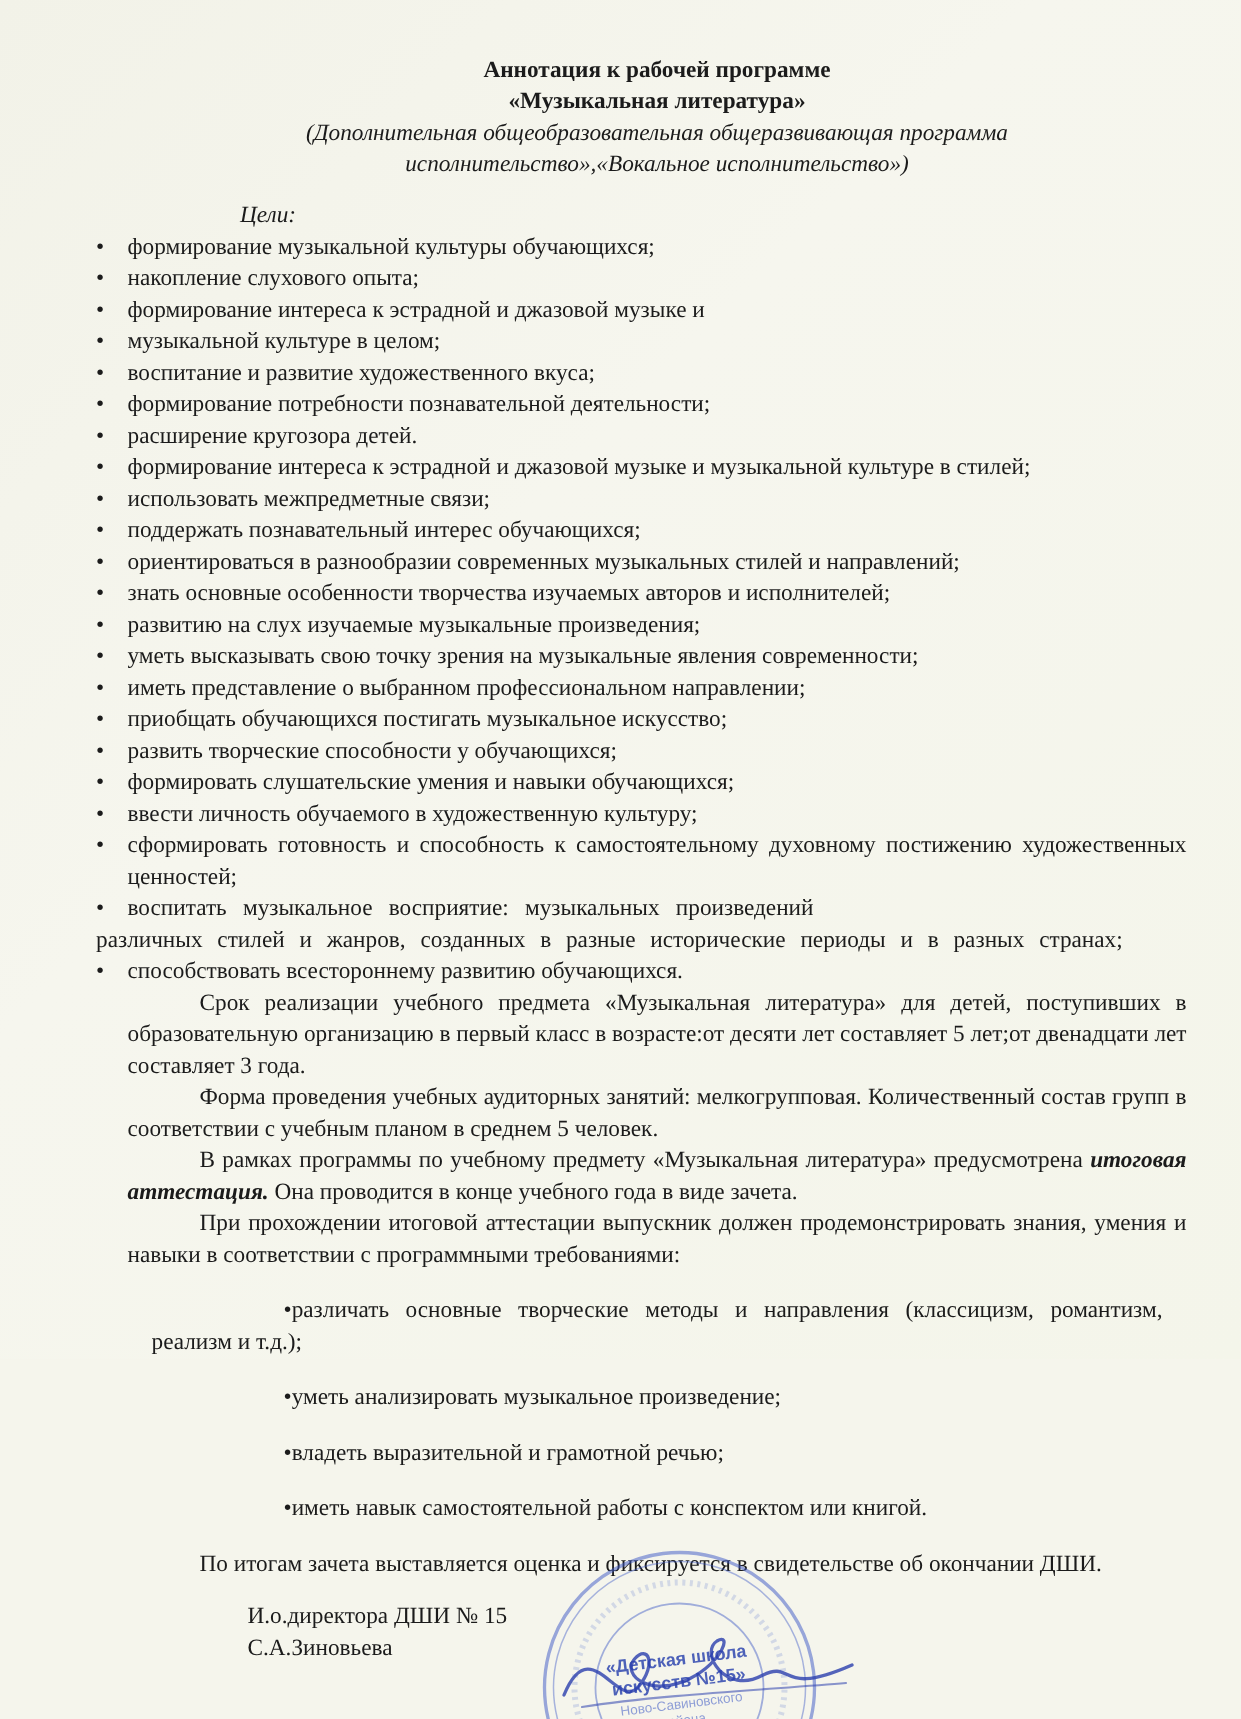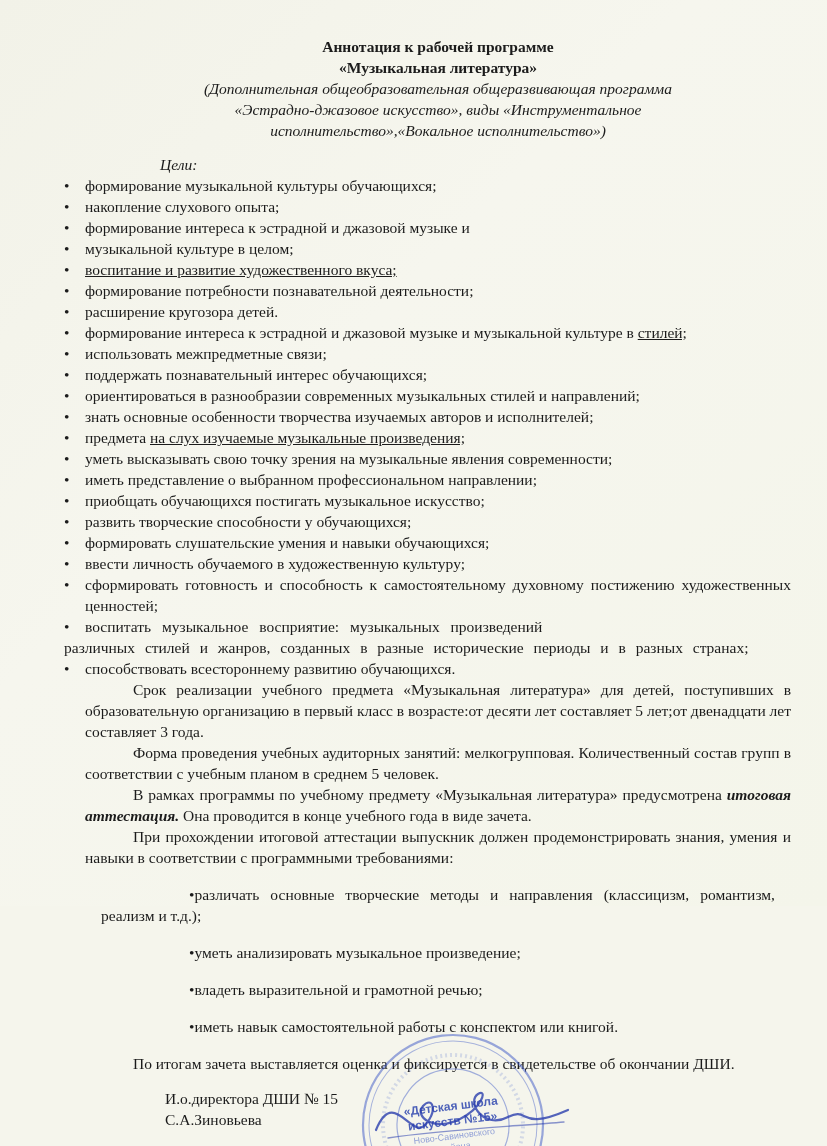--- a/index.html
+++ b/index.html
@@ -39,21 +39,21 @@
   }
   ul.bullet-list li {
     position: relative;
   }
   ul.bullet-list li::before {
     content: "\2022";
     position: absolute;
     left: -21px;
     top: 0;
   }
-  .underlined { text-decoration: underline; }
+  .underlined { }
   .wide-words { word-spacing: 7px; }
   .continuation-line {
     margin: 0 0 0 -21px;
     text-align: justify;
     word-spacing: 6px;
   }
   p.body-para {
     margin: 0;
     text-align: justify;
     text-indent: 48px;
@@ -100,21 +100,20 @@
 </style>
 </head>
 <body>
 
 <div class="scan-page">
 
   <div class="title-block">
     <div class="title-line">Аннотация к рабочей программе</div>
     <div class="title-line">«Музыкальная литература»</div>
     <div class="subtitle-line">(Дополнительная общеобразовательная общеразвивающая программа</div>
-    <div class="subtitle-line">«Эстрадно-джазовое искусство», виды «Инструментальное</div>
     <div class="subtitle-line">исполнительство»,«Вокальное исполнительство»)</div>
   </div>
 
   <p class="section-heading goals-heading">Цели:</p>
 
   <ul class="bullet-list">
     <li><span>формирование музыкальной культуры обучающихся;</span></li>
     <li><span>накопление слухового опыта;</span></li>
     <li><span>формирование интереса к эстрадной и джазовой музыке и</span></li>
     <li><span>музыкальной культуре в целом;</span></li>
@@ -123,21 +122,21 @@
     <li><span>расширение кругозора детей.</span></li>
   </ul>
 
 
   <ul class="bullet-list">
     <li><span>формирование интереса к эстрадной и джазовой музыке и музыкальной культуре в </span><span class="underlined">стилей;</span></li>
     <li><span>использовать межпредметные связи;</span></li>
     <li><span>поддержать познавательный интерес обучающихся;</span></li>
     <li><span>ориентироваться в разнообразии современных музыкальных стилей и направлений;</span></li>
     <li><span>знать основные особенности творчества изучаемых авторов и исполнителей;</span></li>
-    <li><span>предмета </span><span class="underlined">на слух изучаемые музыкальные произведения;</span></li>
+    <li><span>развитию </span><span class="underlined">на слух изучаемые музыкальные произведения;</span></li>
     <li><span>уметь высказывать свою точку зрения на музыкальные явления современности;</span></li>
     <li><span>иметь представление о выбранном профессиональном направлении;</span></li>
     <li><span>приобщать обучающихся постигать музыкальное искусство;</span></li>
     <li><span>развить творческие способности у обучающихся;</span></li>
     <li><span>формировать слушательские умения и навыки обучающихся;</span></li>
     <li><span>ввести личность обучаемого в художественную культуру;</span></li>
     <li><span>сформировать готовность и способность к самостоятельному духовному постижению художественных ценностей;</span></li>
     <li class="wide-words"><span>воспитать музыкальное восприятие: музыкальных произведений</span></li>
   </ul>
 

